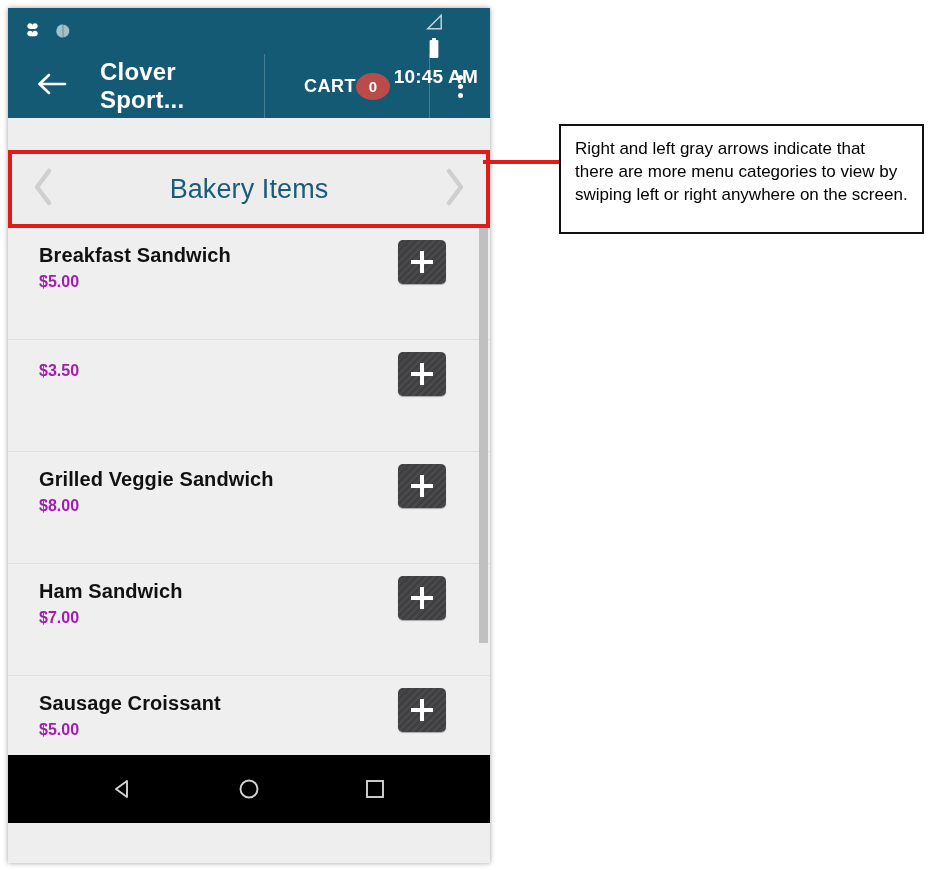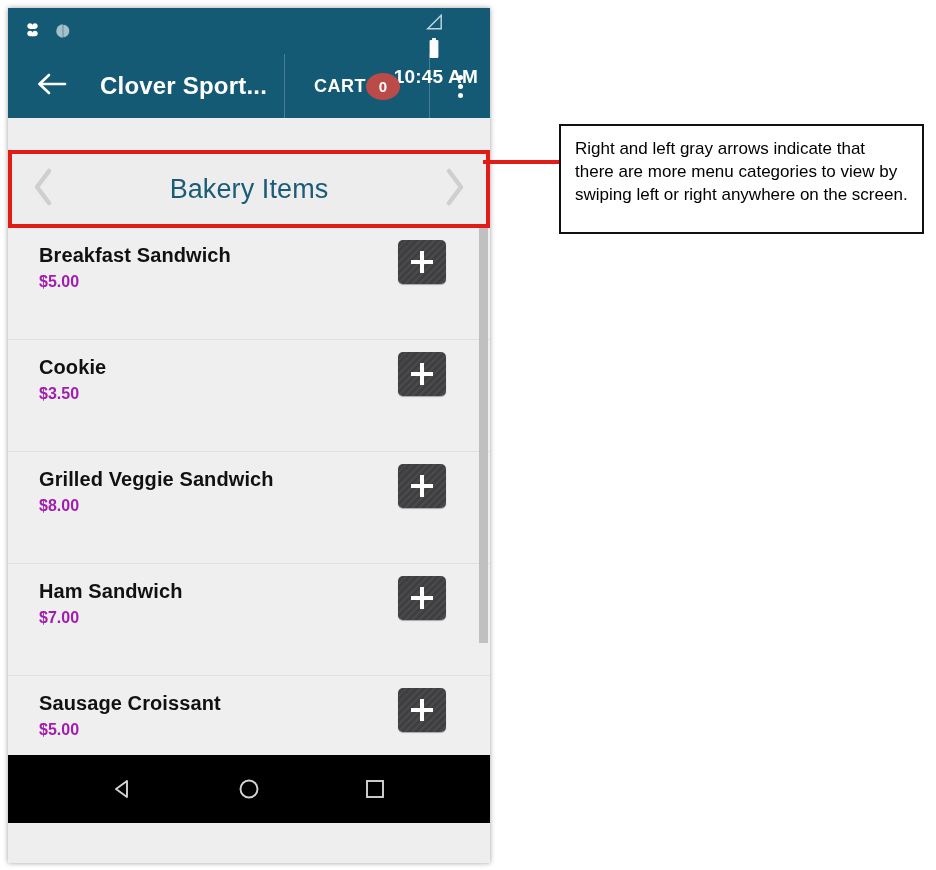--- a/index.html
+++ b/index.html
@@ -68,21 +68,21 @@
   #app-title {
     flex: 1;
     display: flex;
     align-items: center;
     font-size: 24px;
     font-weight: bold;
     letter-spacing: .2px;
     padding-left: 4px;
   }
   #cart-button {
-    width: 146px;
+    width: 166px;
     display: flex;
     align-items: center;
     justify-content: center;
     border-left: 1px solid rgba(255,255,255,0.22);
     border-right: 1px solid rgba(255,255,255,0.22);
     cursor: pointer;
   }
   #cart-label {
     font-size: 18px;
     font-weight: bold;
@@ -366,21 +366,20 @@
     <div class="item-row">
       <div class="item-name">Breakfast Sandwich</div>
       <div class="item-price">$5.00</div>
       <div class="add-button">
         <span class="plus-h"></span>
         <span class="plus-v"></span>
       </div>
     </div>
 
     <div class="item-row">
-      <div class="item-name">Cookie</div>
       <div class="item-price">$3.50</div>
       <div class="add-button">
         <span class="plus-h"></span>
         <span class="plus-v"></span>
       </div>
     </div>
 
     <div class="item-row">
       <div class="item-name">Grilled Veggie Sandwich</div>
       <div class="item-price">$8.00</div>

